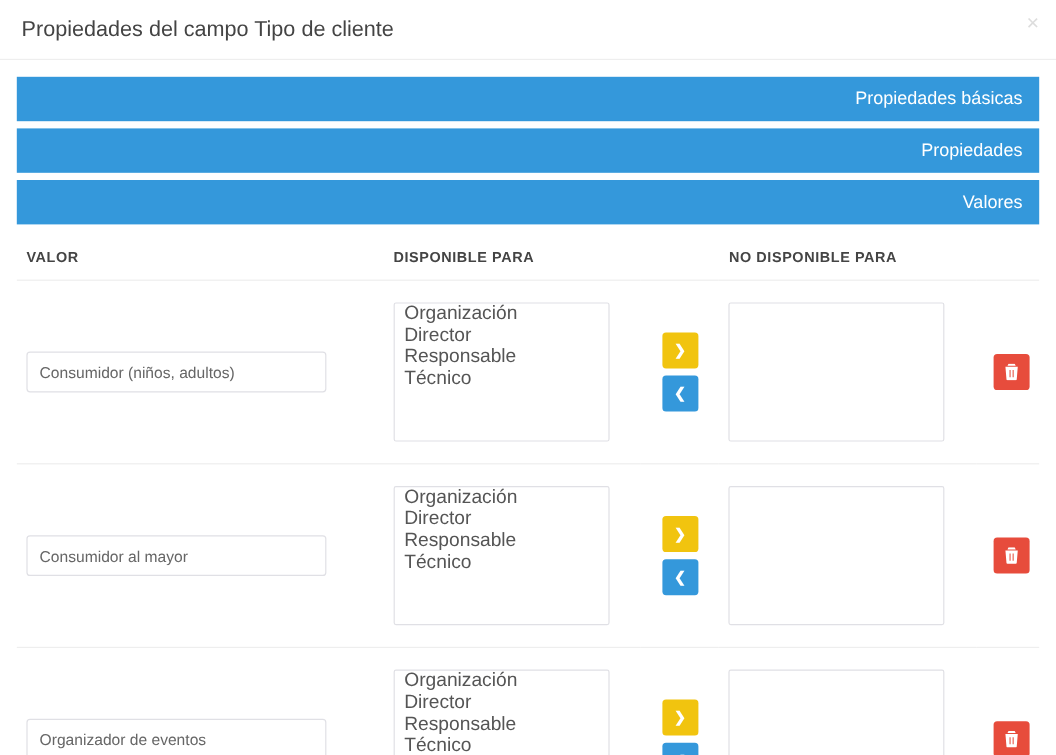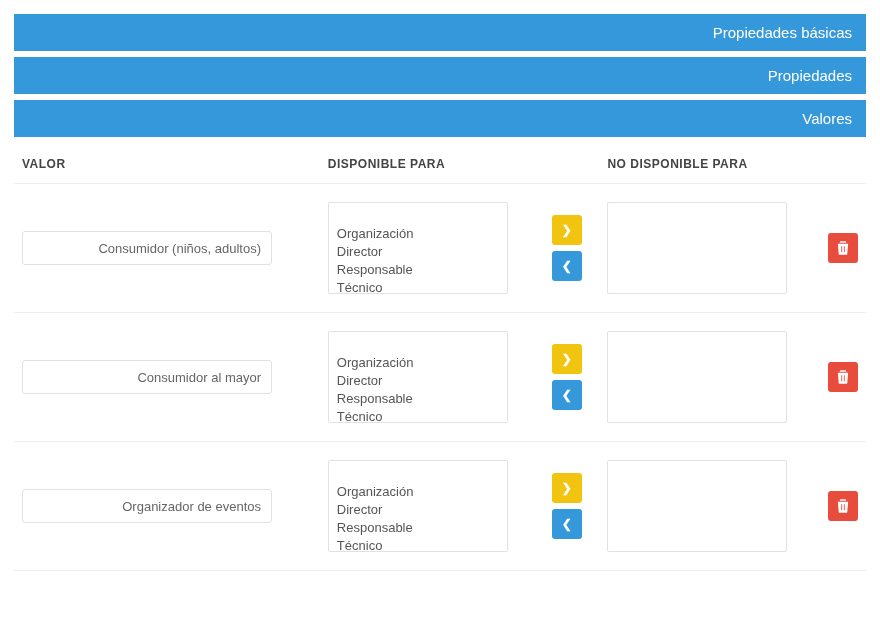--- a/index.html
+++ b/index.html
@@ -78,31 +78,30 @@
   .col-del { width: 48px; text-align:right;}
   .text-input {
     width: 250px;
     height: 34px;
     padding: 6px 10px;
     border: 1px solid #e0e0e5;
     border-radius: 3px;
     color: #666;
     font-size: 13px;
     background: #fff;
-    text-align: right;
   }
   .listbox {
     width: 180px;
-    height: 92px;
+    height: 116px;
     overflow-y: scroll;
     border: 1px solid #e0e0e5;
     border-radius: 2px;
-    font-size: 13px;
+    font-size: 16px;
     color: #555;
-    padding: 22px 0;
+    padding: 0 0;
     background: #fff;
   }
   .listbox .opt {
     padding: 0 8px;
     line-height: 18px;
     cursor: pointer;
   }
   .btn {
     display: inline-flex;
     align-items: center;
@@ -126,20 +125,24 @@
     gap: 6px;
   }
   .chevron { font-size: 12px; font-weight: 700; }
   .trash-svg { width: 12px; height: 14px; fill: #fff; }
 </style>
 </head>
 <body>
 
 <div class="modal">
 
+  <div class="modal-header">
+    <h3 class="modal-title">Propiedades del campo Tipo de cliente</h3>
+    <span class="close-x">×</span>
+  </div>
 
   <div class="modal-body">
 
     <div class="panel-hdr">Propiedades básicas</div>
     <div class="panel-hdr">Propiedades</div>
     <div class="panel-hdr active">Valores</div>
 
     <table class="values-table">
       <thead>
         <tr>

